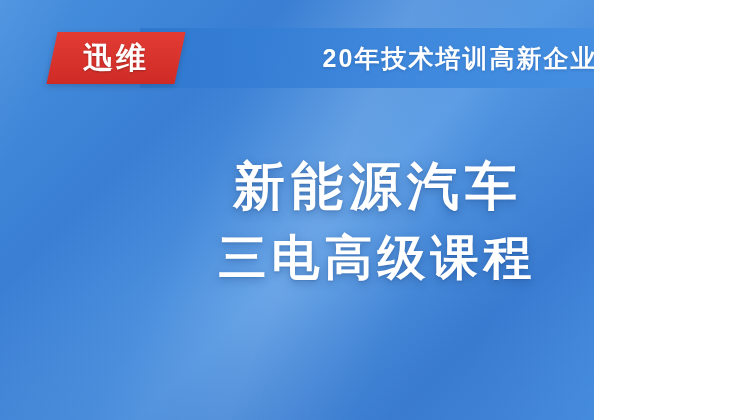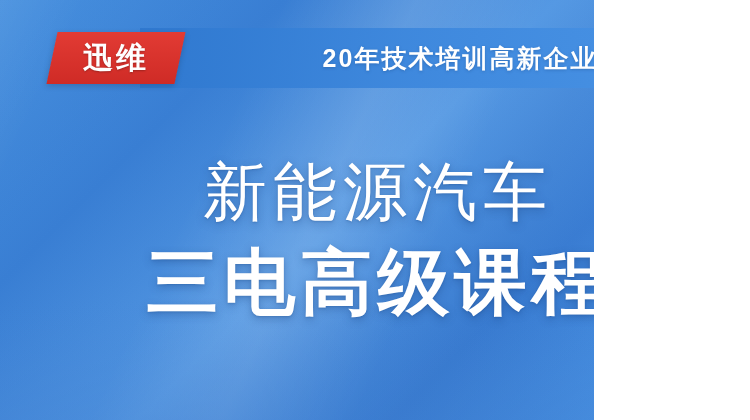--- a/index.html
+++ b/index.html
@@ -111,33 +111,33 @@
   .headline-wrap {
     position: absolute;
     left: 0;
     top: 160px;
     width: 750px;
     text-align: center;
     z-index: 3;
   }
   .headline-main {
     color: #ffffff;
-    font-size: 64px;
-    font-weight: normal;
+    font-size: 52px;
+    font-weight: bold;
     line-height: 1.02;
     letter-spacing: 6px;
     text-indent: 6px;
     text-shadow:
       0 3px 10px rgba(20,60,120,0.38),
       0 1px 2px rgba(20,60,120,0.25);
   }
   .headline-sub {
     margin-top: 20px;
     color: #ffffff;
-    font-size: 72px;
+    font-size: 48px;
     font-weight: bold;
     line-height: 1.05;
     letter-spacing: 5px;
     text-indent: 5px;
     text-shadow:
       0 3px 9px rgba(20,60,120,0.34),
       0 1px 2px rgba(20,60,120,0.22);
   }
 </style>
 </head>

